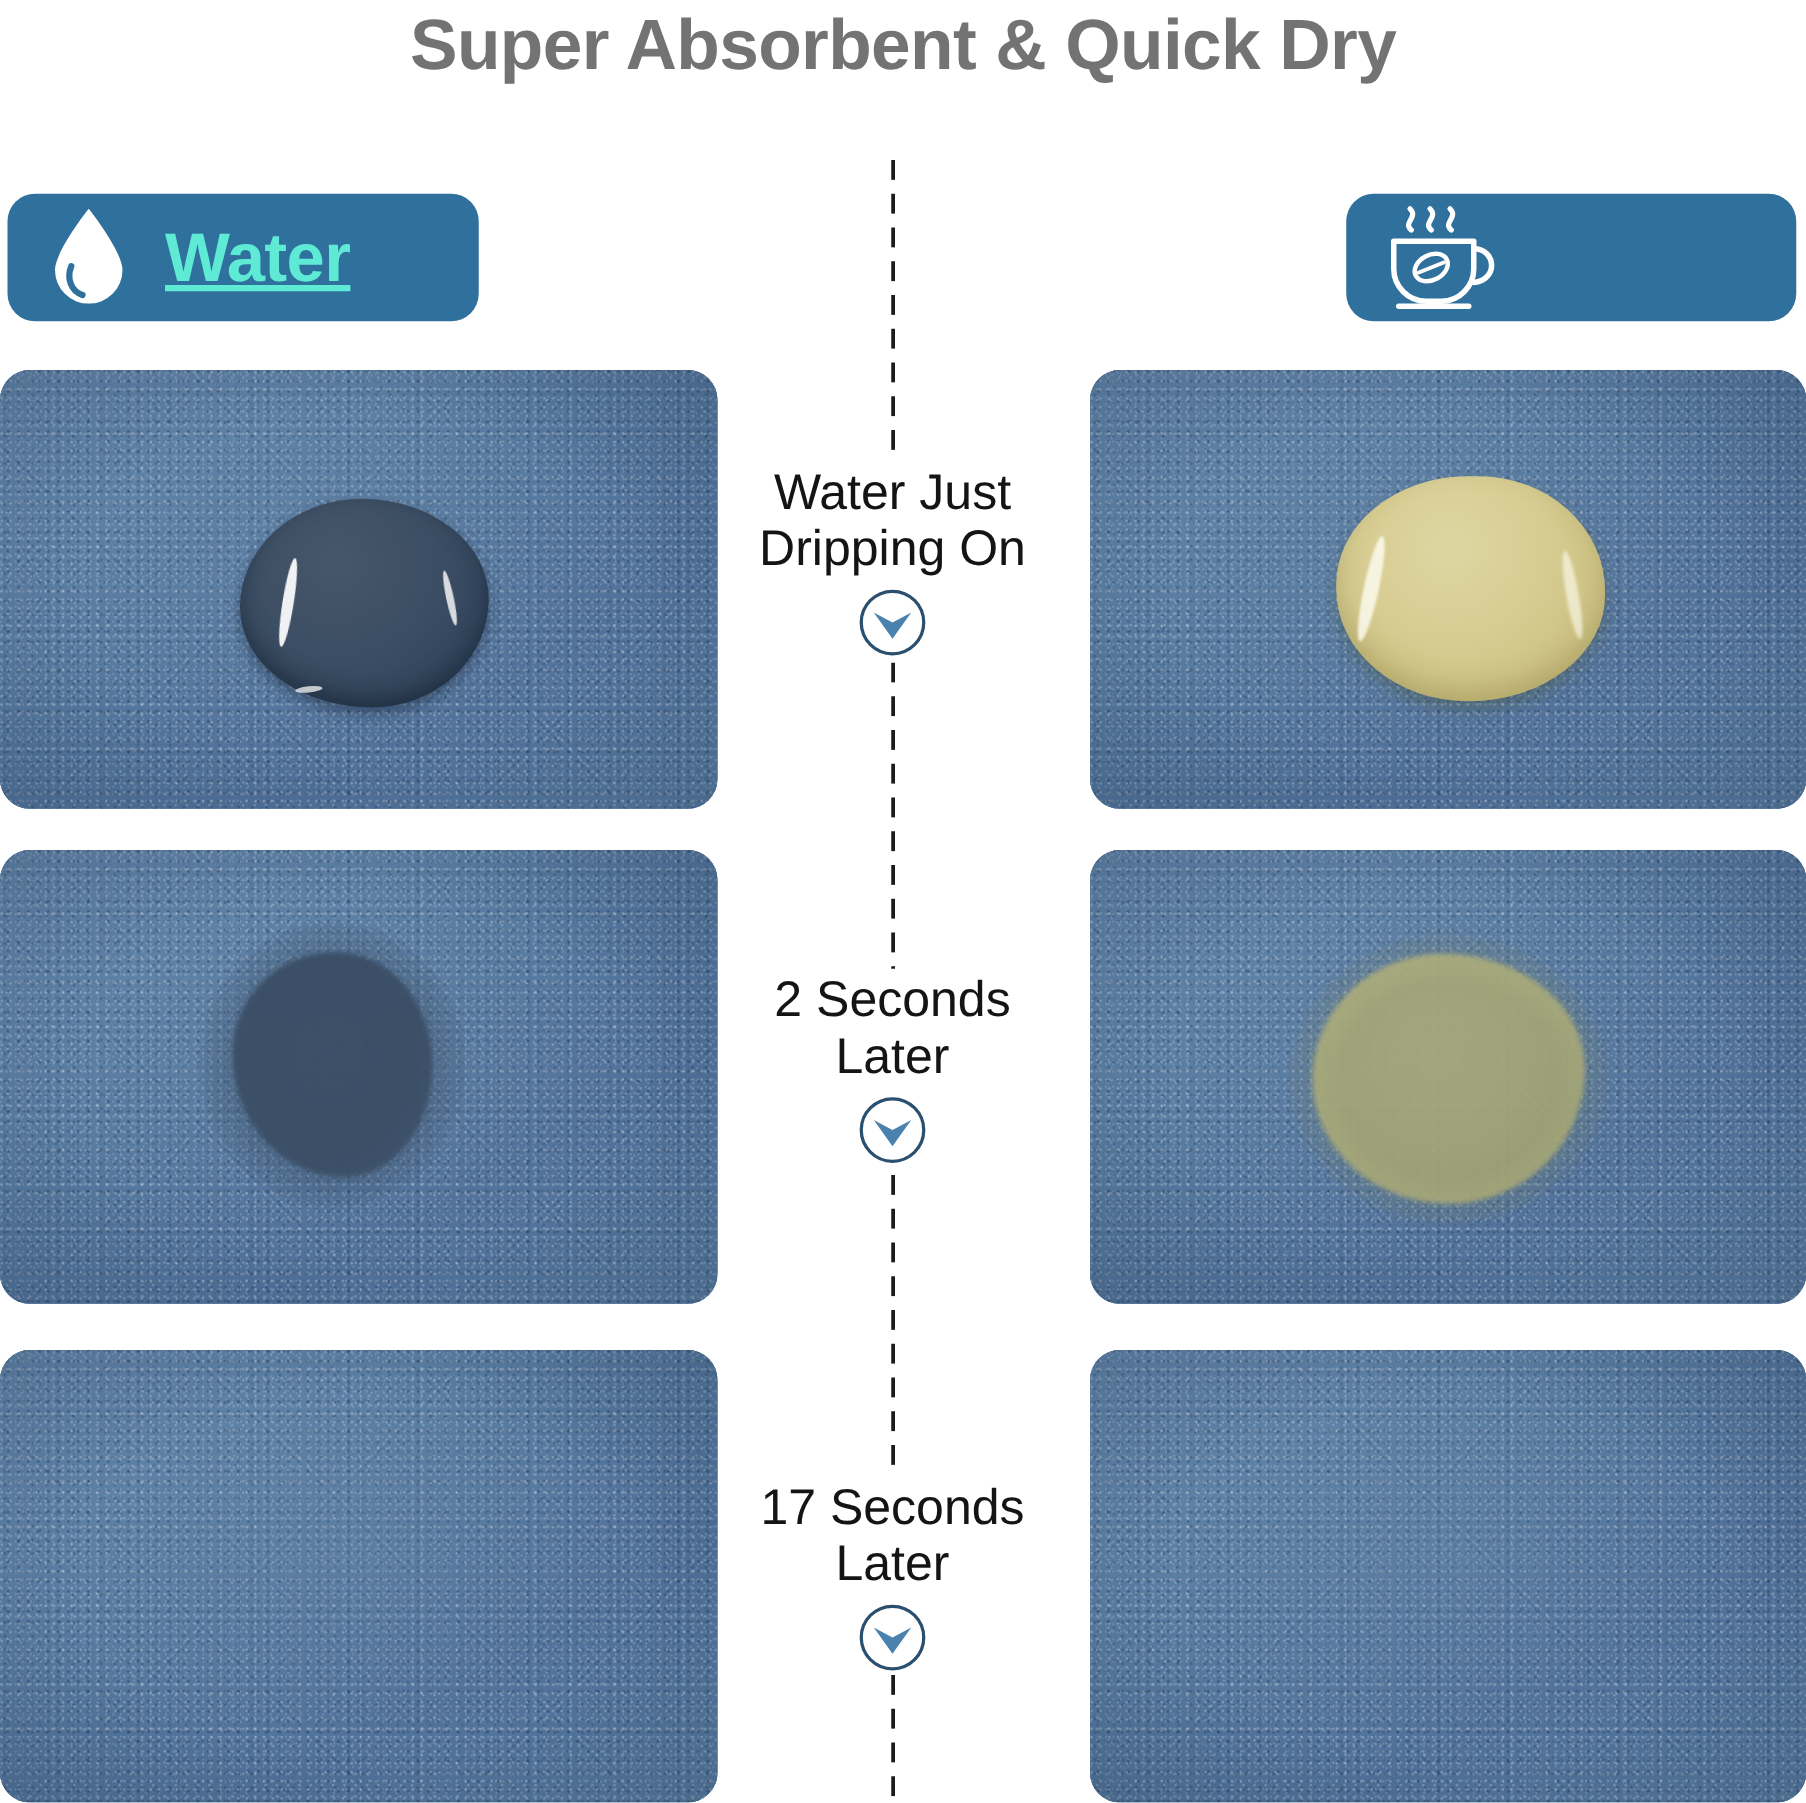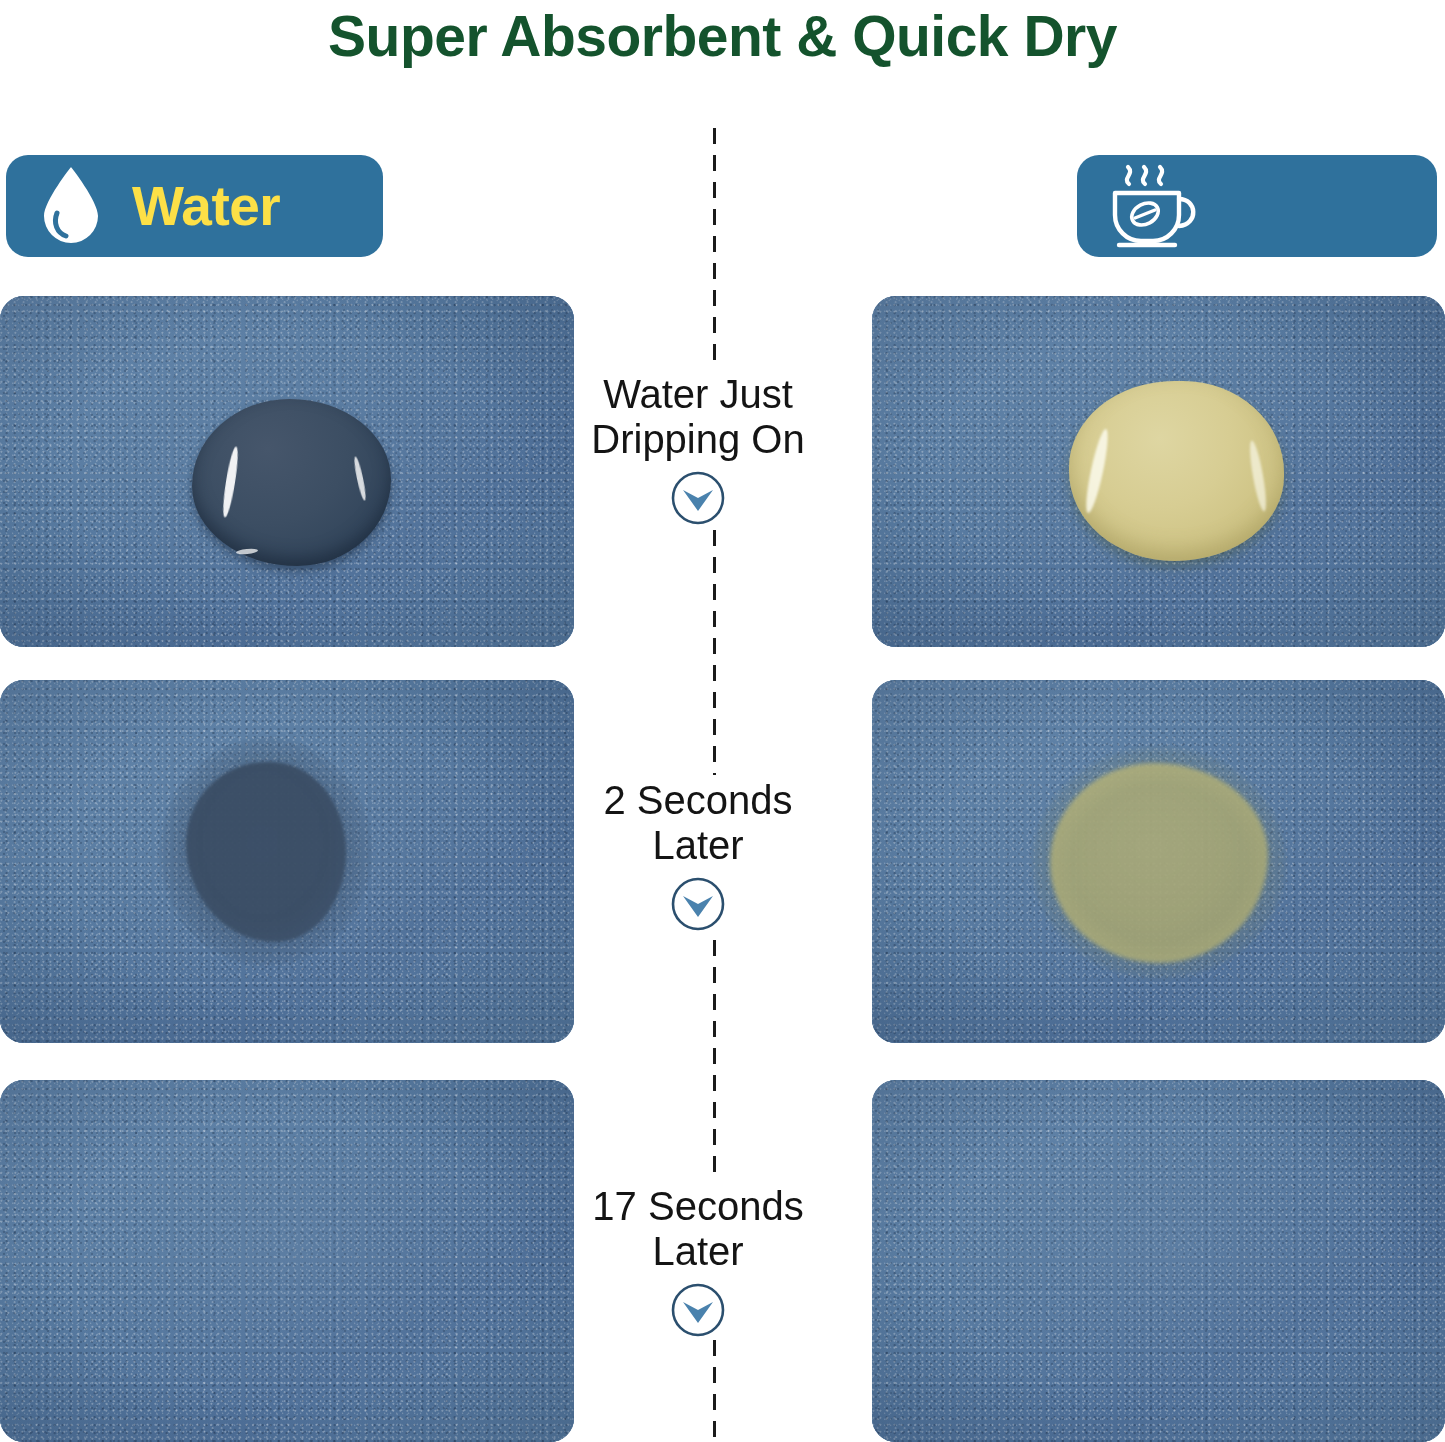--- a/index.html
+++ b/index.html
@@ -18,21 +18,21 @@
 
   
   #page-title {
     position: absolute;
     left: 0;
     top: 2px;
     width: 1445px;
     text-align: center;
     font-size: 57px;
     font-weight: bold;
-    color: #14532d;
+    color: #737373;
     letter-spacing: -0.5px;
     line-height: 68px;
     white-space: nowrap;
   }
 
   
   .badge {
     position: absolute;
     height: 102px;
     border-radius: 22px;
@@ -47,26 +47,27 @@
     width: 377px;
     padding-left: 34px;
   }
   #badge-coffee {
     right: 8px;
     top: 155px;
     width: 360px;
     padding-left: 30px;
   }
   .badge-label {
-    color: #fde047;
+    color: #5eead4;
     font-size: 55px;
     font-weight: bold;
     line-height: 55px;
     letter-spacing: -0.5px;
     white-space: nowrap;
+    text-decoration: underline;
   }
   #badge-water .badge-label { margin-left: 30px; }
   #badge-coffee .badge-label { margin-left: 10px; }
   .badge-icon { flex: 0 0 auto; display: block; }
 
   
   .divider {
     position: absolute;
     left: 713px;
     width: 3px;
@@ -79,21 +80,21 @@
     background-repeat: repeat-y;
   }
   #divider-seg-1 { top: 128px;  height: 240px; }
   #divider-seg-2 { top: 530px;  height: 245px; }
   #divider-seg-3 { top: 940px;  height: 240px; }
   #divider-seg-4 { top: 1340px; height: 100px; }
 
   
   .stage {
     position: absolute;
-    left: 517px;
+    left: 533px;
     width: 362px;
     text-align: center;
   }
   #stage-1 { top: 372px; }
   #stage-2 { top: 778px; }
   #stage-3 { top: 1184px; }
   .stage-text {
     font-size: 40px;
     color: #141414;
     line-height: 45px;

